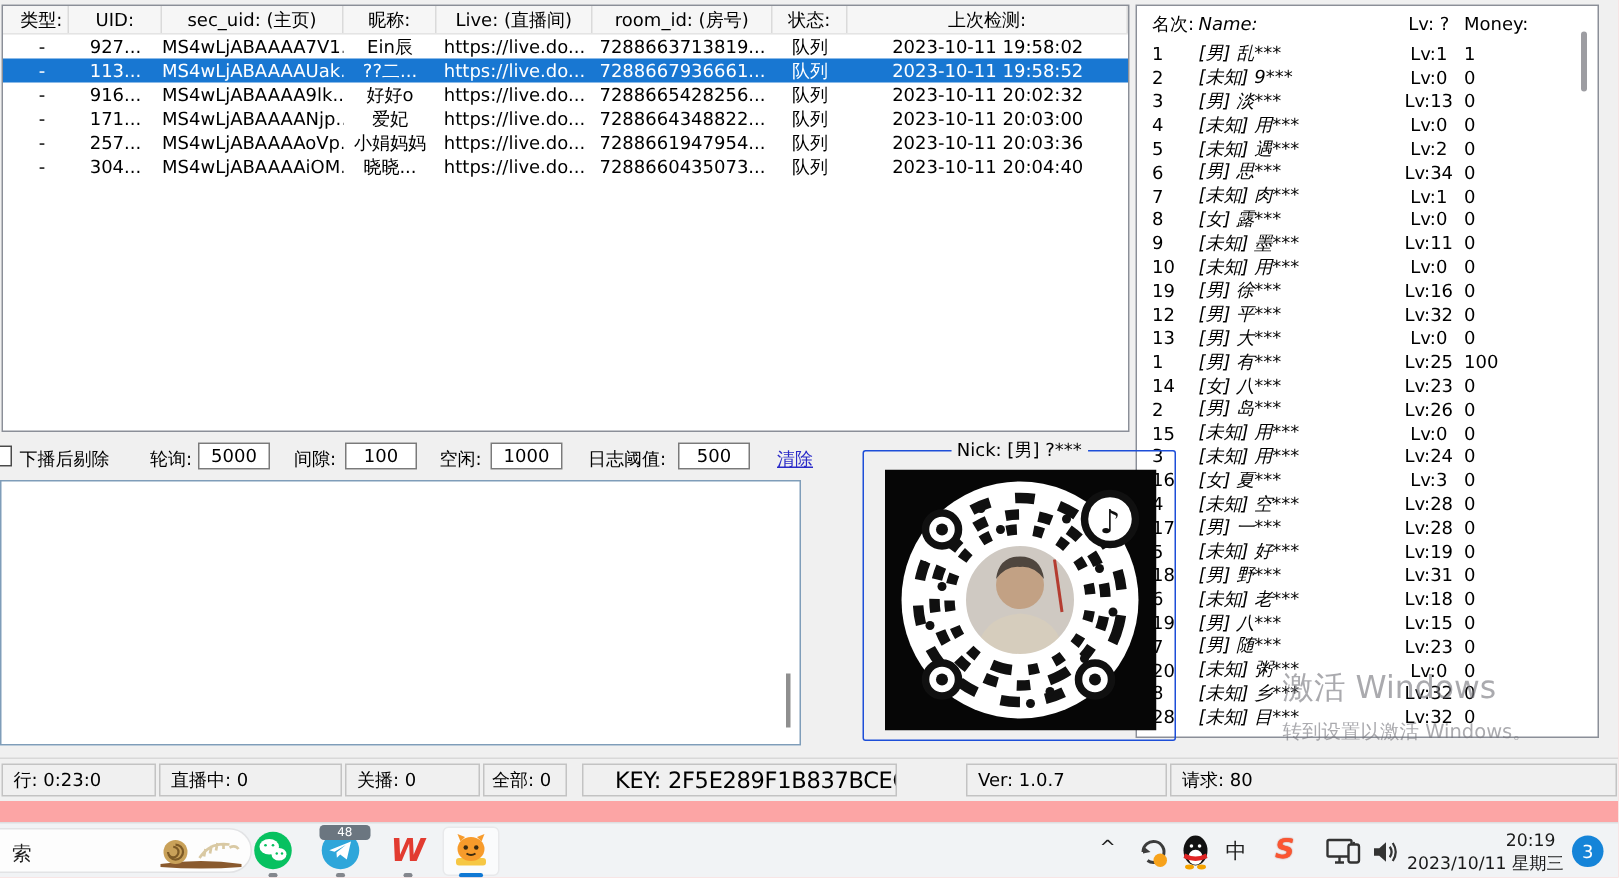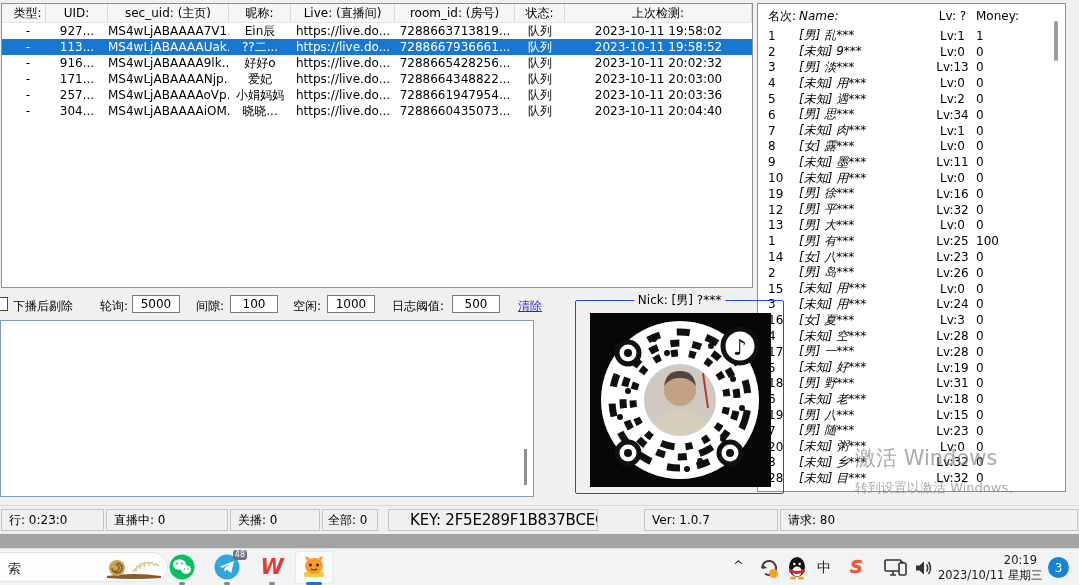--- a/index.html
+++ b/index.html
@@ -1,18 +1,18 @@
 <!DOCTYPE html>
 <html style="--selection: #1877d2; --link: #2a2ac8; --taskbar_badge: #1584d8; --active_indicator: #0f78d4; --wechat_green: #07c160; --telegram_blue: #2ea6da; --wps_red: #e23b30; --sogou_orange: #fc5531; --qq_scarf_red: #e02424;"><head>
 <meta charset="utf-8">
 <style>
   * { margin:0; padding:0; box-sizing:border-box; }
   html,body { width:1079px; height:585px; overflow:hidden; }
   body { font-family:"DejaVu Sans","Liberation Sans",sans-serif; font-size:12px; color:#000; }
-  .screen { position:relative; width:1079px; height:585px; background:#a3a3a3; overflow:hidden; }
+  .screen { position:relative; width:1079px; height:585px; background:#fca5a5; overflow:hidden; }
   .app { position:absolute; left:0; top:0; width:1079px; height:534px; background:#f0f0f0; }
 
   
   .stream-table { position:absolute; left:1px; top:3px; width:752px; height:285px; background:#fff; border:1px solid #8b8f98; overflow:hidden; }
   .thead { display:flex; height:19px; background:#f6f6f6; border-bottom:1px solid #e4e4e4; }
   .thead .c { display:flex; align-items:center; justify-content:center; border-right:1px solid #dadada; height:100%; overflow:hidden; white-space:nowrap; }
   .trow { display:flex; height:16px; align-items:center; }
   .trow .c { overflow:hidden; white-space:nowrap; text-align:center; }
   .trow.selected { background:var(--selection); color:#fff; }
   .c0{width:44px; text-align:left; padding-left:8px;} .c1{width:62px;} .c2{width:121px;} .c3{width:62px;}
@@ -464,21 +464,21 @@
           <circle cx="19" cy="15" r="0.8" fill="#07c160"></circle>
       </svg>
     </span>
     <span class="runbar" style="left:179px;"></span>
 
     <span class="tb-ico" style="left:214px;">
       <svg width="26" height="26" viewBox="0 0 26 26">
         <circle cx="13" cy="13" r="12.5" fill="#2ea6da"></circle>
         <path d="M5.5,12.8 L20,7 L17.2,19 L12.8,15.6 L10.6,17.8 L10.3,14.4 L16.5,9.4 L9,13.8 Z" fill="#fff"></path>
       </svg>
-      <span style="position:absolute; right:-7px; top:-4px; background:#6b7680; color:#fff; font-size:8px; line-height:10px; padding:0 2px; border-radius:3px;margin-left:46px;">48</span>
+      <span style="position:absolute; right:-7px; top:-4px; background:#6b7680; color:#fff; font-size:8px; line-height:10px; padding:0 12px; border-radius:3px;margin-left:46px;">48</span>
     </span>
     <span class="runbar" style="left:224px;"></span>
 
     <span class="tb-ico" style="left:259px;">
       <svg width="26" height="26" viewBox="0 0 26 26">
         <text x="13" y="20" text-anchor="middle" font-size="21" font-weight="bold" font-style="italic" fill="#e23b30">W</text>
       </svg>
     </span>
     <span class="runbar" style="left:269px;"></span>
 

